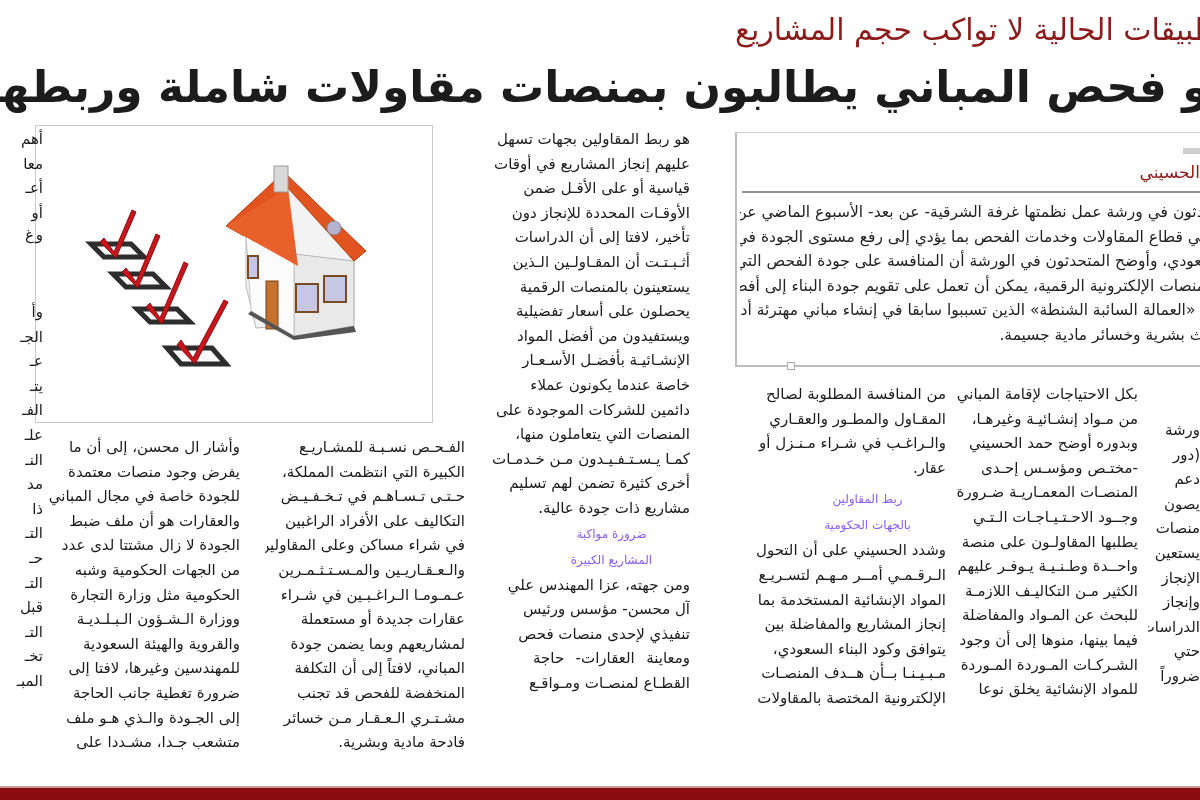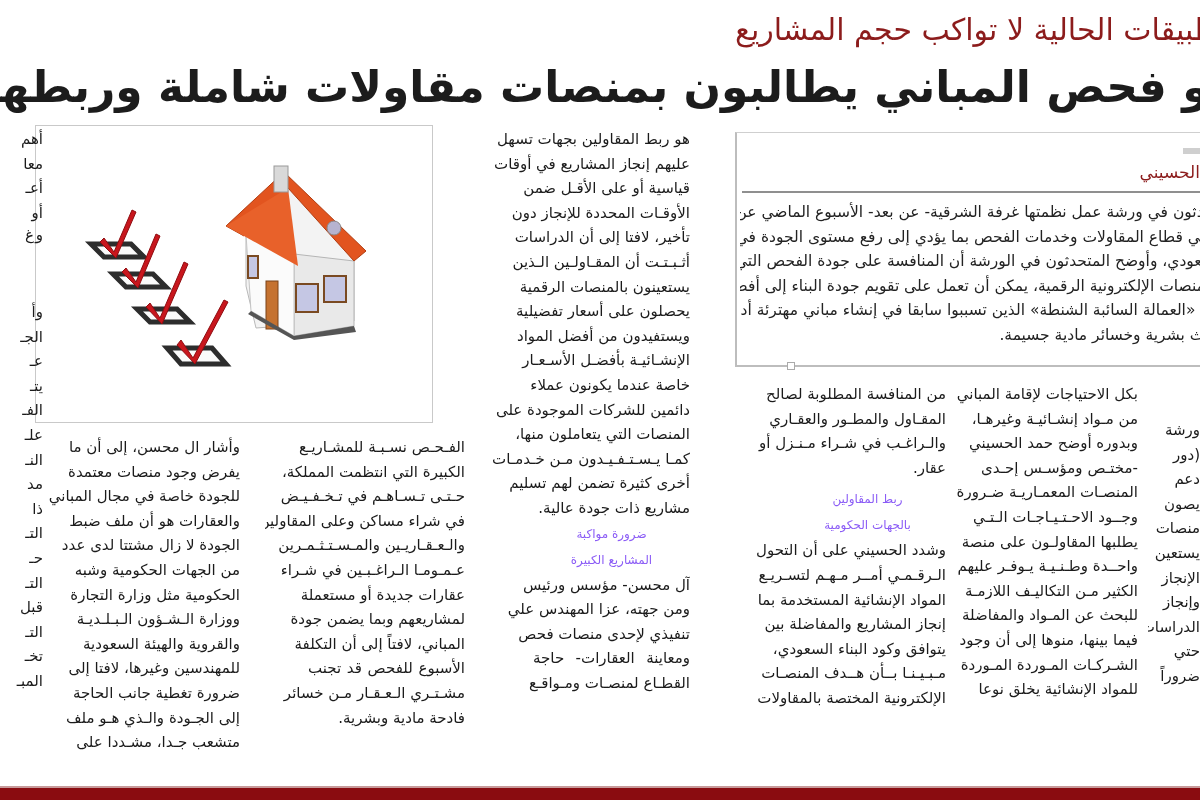--- a/index.html
+++ b/index.html
@@ -142,22 +142,22 @@
   <span class="line">خاصة عندما يكونون عملاء</span>
   <span class="line">دائمين للشركات الموجودة على</span>
   <span class="line">المنصات التي يتعاملون منها،</span>
   <span class="line">كمـا يـسـتـفـيـدون مـن خـدمـات</span>
   <span class="line">أخرى كثيرة تضمن لهم تسليم</span>
   <span class="line" style="text-align-last:right;">مشاريع ذات جودة عالية.</span>
   <div class="subhead">
     <div>ضرورة مواكبة</div>
     <div>المشاريع الكبيرة</div>
   </div>
+  <span class="line">ومن جهته، عزا المهندس علي</span>
   <span class="line">آل محسن- مؤسس ورئيس</span>
-  <span class="line">ومن جهته، عزا المهندس علي</span>
   <span class="line">تنفيذي لإحدى منصات فحص</span>
   <span class="line">ومعاينة العقارات- حاجة</span>
   <span class="line">القطـاع لمنصـات ومـواقـع</span>
 </div>
 
 <div class="photo">
   <svg width="396" height="296" viewBox="0 0 396 296">
 
     <g fill="none" stroke="#2d2d2d" stroke-width="5">
       <polygon points="55,118 95,118 108,131 68,131" fill="#fafafa"></polygon>
@@ -186,27 +186,28 @@
       <rect x="212" y="130" width="10" height="22" fill="#c5c7e4" stroke="#7a4a22" stroke-width="2"></rect>
       <polygon points="215,185 258,210 318,200 320,206 258,214 212,188" fill="#555"></polygon>
     </g>
   </svg>
 </div>
 
 <div class="col" style="left:265px; top:435px; width:200px; height:350px;">
   <span class="line">الفـحـص نسـبـة للمشـاريـع</span>
   <span class="line">الكبيرة التي انتظمت المملكة،</span>
   <span class="line">حـتـى تـسـاهـم في تـخـفـيـض</span>
+  <span class="line">التكاليف على الأفراد الراغبين</span>
   <span class="line">في شراء مساكن وعلى المقاولين</span>
   <span class="line">والـعـقـاريـين والمـسـتـثـمـرين</span>
   <span class="line">عـمـومـا الـراغـبـين في شـراء</span>
   <span class="line">عقارات جديدة أو مستعملة</span>
   <span class="line">لمشاريعهم وبما يضمن جودة</span>
   <span class="line">المباني، لافتاً إلى أن التكلفة</span>
-  <span class="line">الأسبوع للفحص قد تجنب</span>
+  <span class="line">المنخفضة للفحص قد تجنب</span>
   <span class="line">مشـتـري الـعـقـار مـن خسائر</span>
   <span class="line" style="text-align-last:right;">فادحة مادية وبشرية.</span>
 </div>
 
 <div class="col" style="left:40px; top:435px; width:200px; height:350px;">
   <span class="line">وأشار ال محسن، إلى أن ما</span>
   <span class="line">يفرض وجود منصات معتمدة</span>
   <span class="line">للجودة خاصة في مجال المباني</span>
   <span class="line">والعقارات هو أن ملف ضبط</span>
   <span class="line">الجودة لا زال مشتتا لدى عدد</span>

